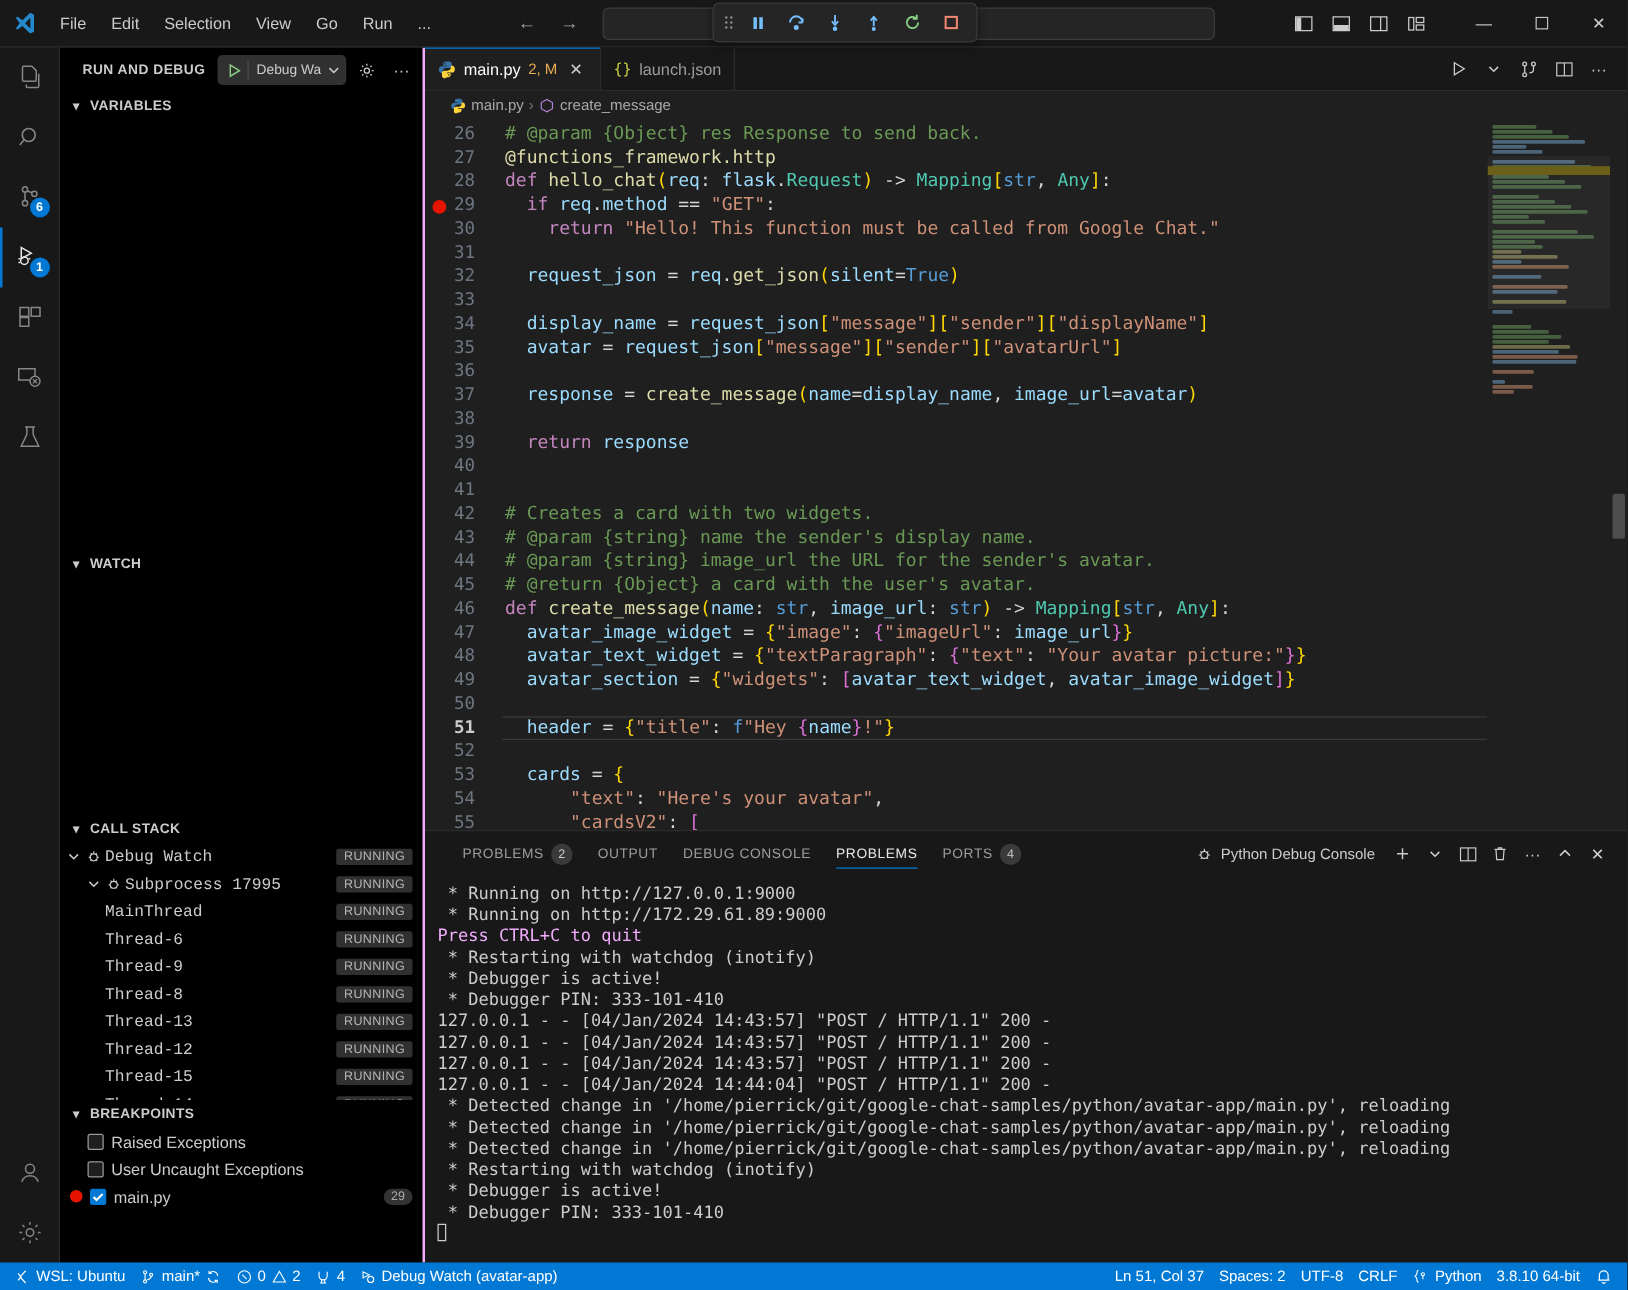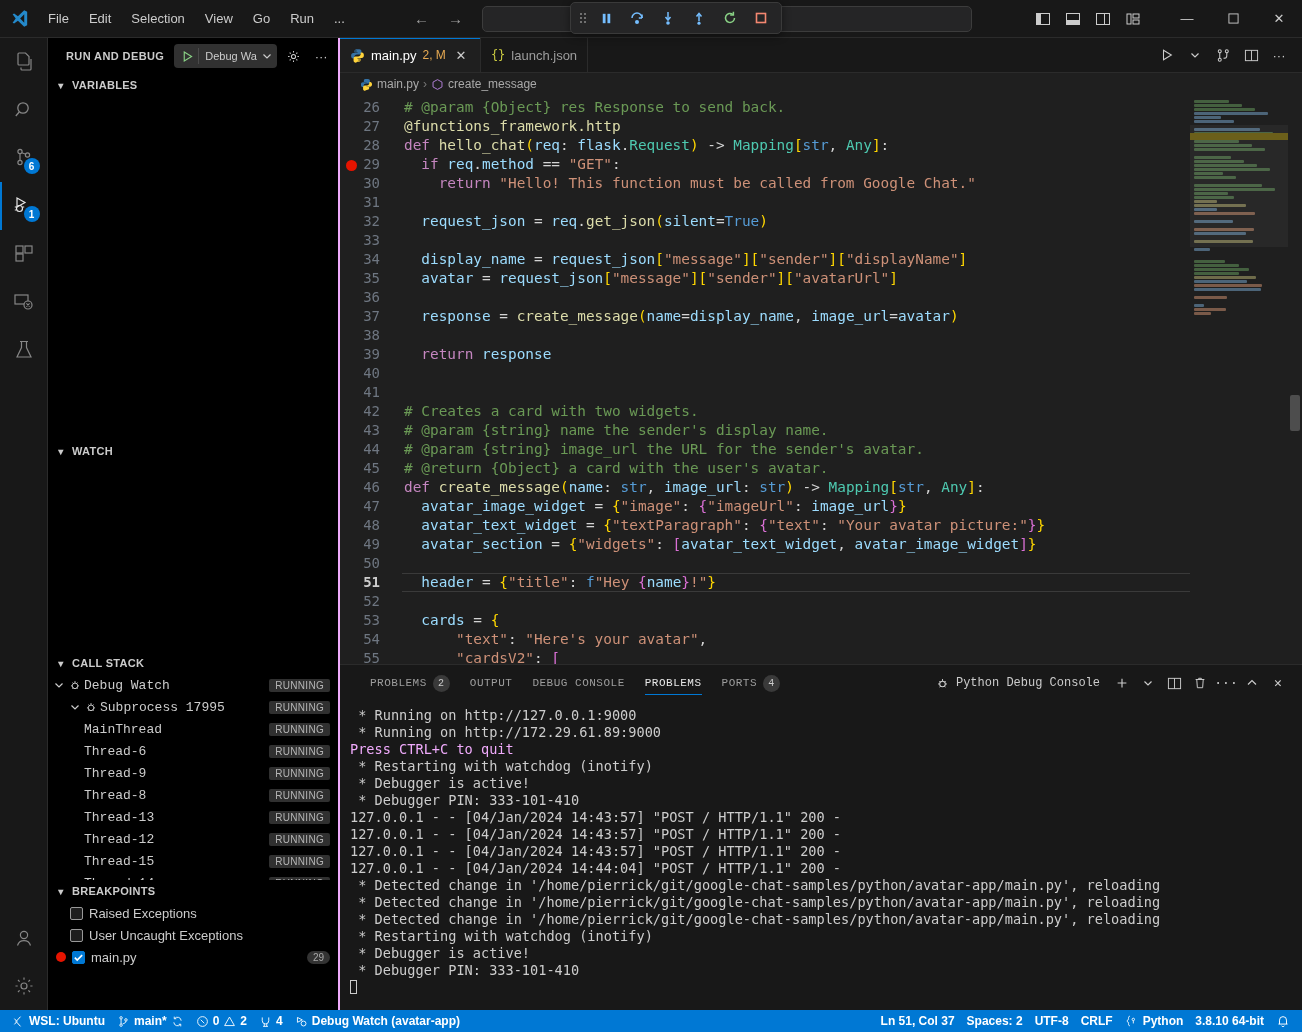--- a/index.html
+++ b/index.html
@@ -190,21 +190,21 @@
   .minimap {
     width: 112px; flex: 0 0 112px; background: #1f1f1f; position: relative; overflow: hidden;
   }
   .mm-line { height: 3px; margin: 1px 0 0 4px; border-radius: 1px; }
   .mm-slider { position: absolute; left: 0; right: 14px; top: 30px; height: 122px; background: rgba(255,255,255,.045); }
   .mm-hl { position: absolute; left: 0; right: 14px; height: 7px; background: #6b5f1a; }
   .scroll-deco { position: absolute; right: 2px; width: 10px; height: 36px; background: #4d4d4d; border-radius: 2px; }
 
   
   .panel { height: 346px; flex: 0 0 346px; background: #181818; display: flex; flex-direction: column; border-top: 1px solid #2b2b2b; }
-  .panel-tabs { height: 36px; flex: 0 0 36px; display: flex; padding-left: 20px; gap: 0; font-family: Liberation Mono, monospace; }
+  .panel-tabs { height: 36px; flex: 0 0 36px; display: flex; padding-left: 20px; gap: 0; }
   .ptab {
     font-size: 11px; letter-spacing: .5px; color: #9d9d9d; padding: 0 10px; height: 36px;
     display: flex; align-items: center; gap: 6px; position: relative; font-weight: 400;
   }
   .ptab.active { color: #e7e7e7; }
   .ptab.active:after {
     content: ""; position: absolute; left: 10px; right: 10px; bottom: 6px; height: 1px; background: #0078d4;
   }
   .ptab-badge {
     background: #3a3a3a; color: #cccccc; border-radius: 9px; font-size: 10px;
@@ -220,21 +220,21 @@
   }
   .tline { height: 17px; }
   .term-yellow { color: #f0abfc; }
   .term-cursor { display: inline-block; width: 7px; height: 14px; border: 1px solid #cccccc; vertical-align: -2px; }
 
   
   .statusbar {
     height: 22px; flex: 0 0 22px; background: #0078d4; display: flex; align-items: center;
     color: #ffffff; font-size: 12px; padding: 0 6px;
   }
-  .sb-seg { display: flex; align-items: center; gap: 4px; padding: 0 6px; height: 22px; white-space: nowrap; font-weight: bold; }
+  .sb-seg { display: flex; align-items: center; gap: 4px; padding: 0 6px; height: 22px; white-space: nowrap; }
   .sb-right { margin-left: auto; display: flex; align-items: center; }
   svg { display: block; }
 </style>
 </head>
 <body>
 
 <div class="app">
 
   <div class="titlebar">
     <div class="vscode-logo">

